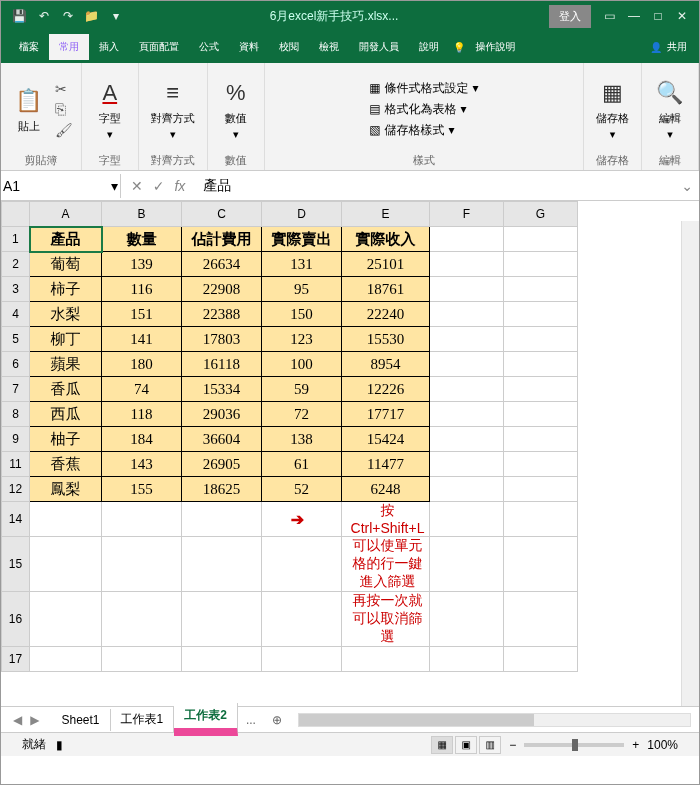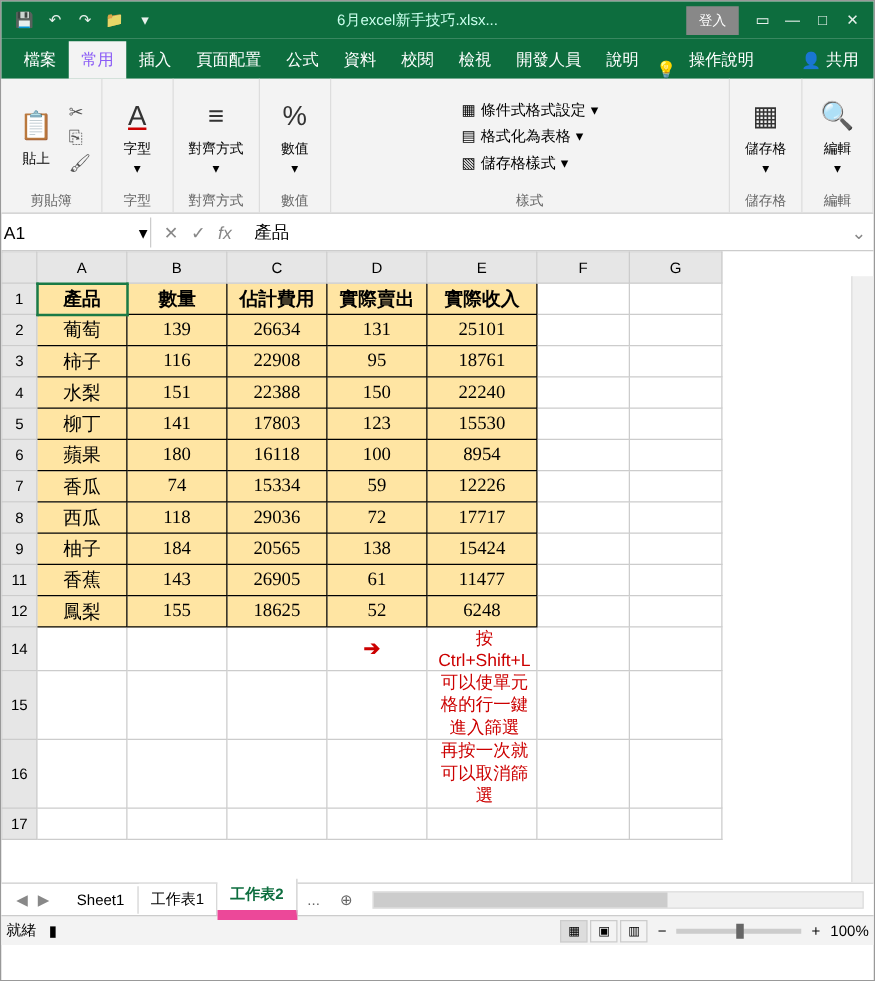--- a/index.html
+++ b/index.html
@@ -3,21 +3,21 @@
 <meta charset="utf-8">
 <style>
 *{box-sizing:border-box;margin:0;padding:0;font-family:"Microsoft JhengHei","Segoe UI",sans-serif}
 body{background:#fff;width:700px;height:785px;overflow:hidden;border:1px solid #999}
 .titlebar{background:#0d6d3e;height:30px;display:flex;align-items:center;color:#fff;font-size:12px}
 .tb-left{display:flex;gap:2px;padding-left:8px}
 .tb-icon{width:22px;height:22px;display:flex;align-items:center;justify-content:center;color:#fff;opacity:.9}
 .tb-title{flex:1;text-align:center;font-size:12px;color:#cfe}
 .login-btn{background:#888;padding:4px 10px;font-size:11px;color:#fff;margin:4px 8px}
 .tb-right{display:flex;gap:2px;padding-right:6px}
-.ribbon-tabs{background:#0d6d3e;height:32px;display:flex;align-items:flex-end;padding-left:8px;color:#fff;font-size:13px}
+.ribbon-tabs{background:#0d6d3e;height:32px;display:flex;align-items:center;padding-left:8px;color:#fff;font-size:10px}
 .rtab{padding:6px 10px;cursor:pointer}
 .rtab.active{background:#f3f3f3;color:#8b5cf6}
 .rtab-bulb{margin-left:4px}
 .share{margin-left:auto;padding:6px 12px;display:flex;align-items:center;gap:4px}
 .ribbon{background:#f3f3f3;border-bottom:1px solid #ccc;height:108px;display:flex;font-size:11px}
 .rgroup{border-right:1px solid #ddd;padding:4px 8px 2px;display:flex;flex-direction:column;justify-content:space-between;align-items:center}
 .rgroup-label{color:#666;font-size:11px;padding-top:2px}
 .rgroup-body{flex:1;display:flex;align-items:center;gap:6px}
 .bigbtn{display:flex;flex-direction:column;align-items:center;gap:2px;padding:2px 4px;font-size:11px}
 .bigicon{width:32px;height:32px;display:flex;align-items:center;justify-content:center;font-size:22px;color:#333}
@@ -41,21 +41,21 @@
 .arrow{color:#c00;text-align:right;padding-right:4px!important;font-size:16px;font-weight:bold}
 .emptycell{background:#fff}
 .vscroll{position:absolute;right:0;top:20px;bottom:0;width:18px;background:#f0f0f0;border-left:1px solid #ddd}
 .sheetbar{height:26px;border-top:1px solid #ccc;display:flex;align-items:center;background:#fff;font-size:12px}
 .sheet-nav{padding:0 12px;color:#888;display:flex;gap:8px}
 .sheet-tab{padding:4px 10px;border-right:1px solid #ccc;background:#fff}
 .sheet-tab.active{border-bottom:8px solid #ec4899;color:#0d6d3e;font-weight:bold}
 .sheet-add{padding:4px 8px;color:#666}
 .hscroll{flex:1;margin:0 8px;height:14px;background:#f0f0f0;border:1px solid #ddd;position:relative}
 .hscroll-thumb{position:absolute;left:0;width:60%;height:100%;background:#ccc}
-.statusbar{height:24px;background:#f3f3f3;border-top:1px solid #ccc;display:flex;align-items:center;font-size:12px;padding:0 4px;gap:10px}
+.statusbar{height:24px;background:#f3f3f3;border-top:1px solid #ccc;display:flex;align-items:center;font-size:12px;padding:0 21px;gap:10px}
 .status-right{margin-left:auto;display:flex;align-items:center;gap:8px}
 .viewbtns{display:flex;gap:2px}
 .viewbtn{width:22px;height:18px;border:1px solid #ccc;display:flex;align-items:center;justify-content:center;font-size:10px}
 .viewbtn.active{background:#ddd}
 .zoom-slider{width:100px;height:4px;background:#ccc;position:relative}
 .zoom-thumb{position:absolute;left:48%;top:-4px;width:6px;height:12px;background:#666}
 </style>
 </head>
 <body>
 
@@ -279,21 +279,21 @@
           <td class="datacell">29036</td>
           <td class="datacell">72</td>
           <td class="datacell">17717</td>
           <td class="emptycell"></td>
           <td class="emptycell"></td>
         </tr>
         <tr>
           <th class="rowhead">9</th>
           <td class="datacell">柚子</td>
           <td class="datacell">184</td>
-          <td class="datacell">20565</td>
+          <td class="datacell">36604</td>
           <td class="datacell">138</td>
           <td class="datacell">15424</td>
           <td class="emptycell"></td>
           <td class="emptycell"></td>
         </tr>
         <tr>
           <th class="rowhead">11</th>
           <td class="datacell">香蕉</td>
           <td class="datacell">143</td>
           <td class="datacell">26905</td>

